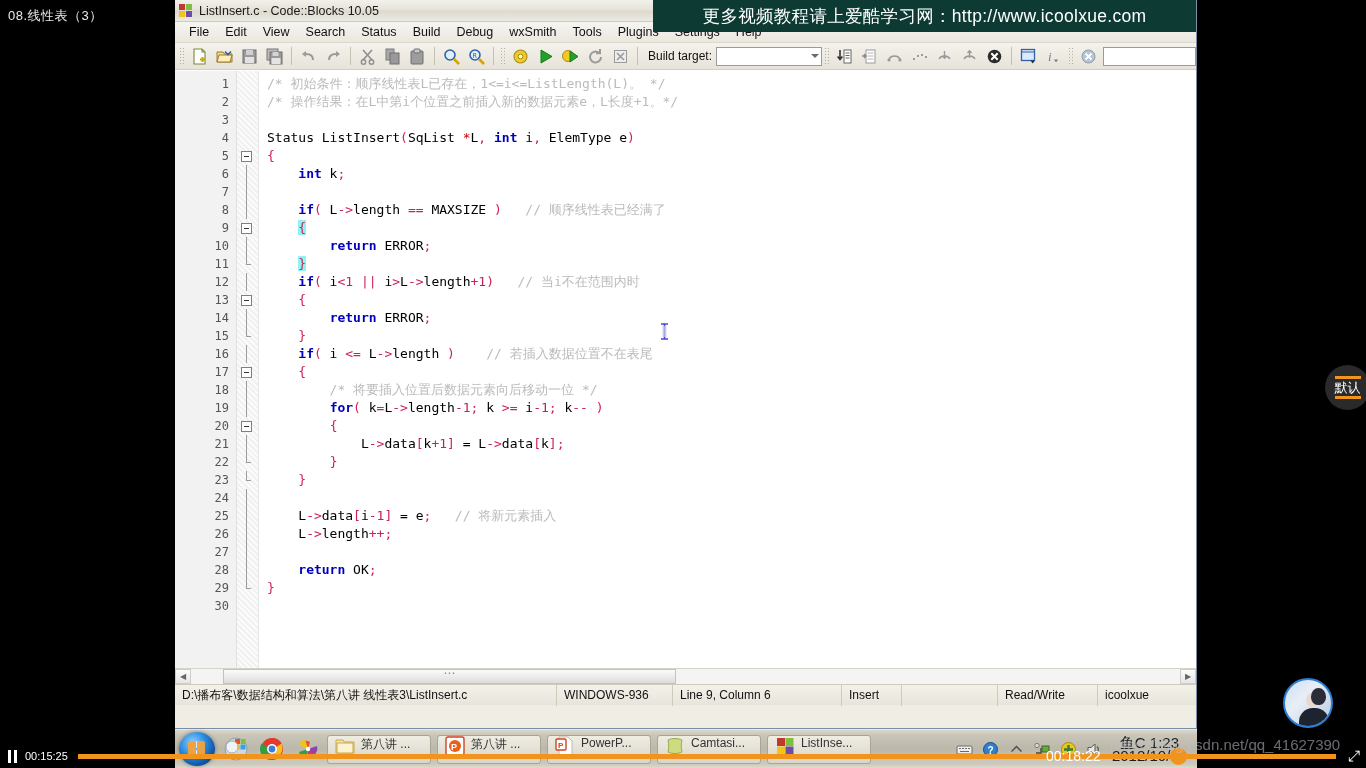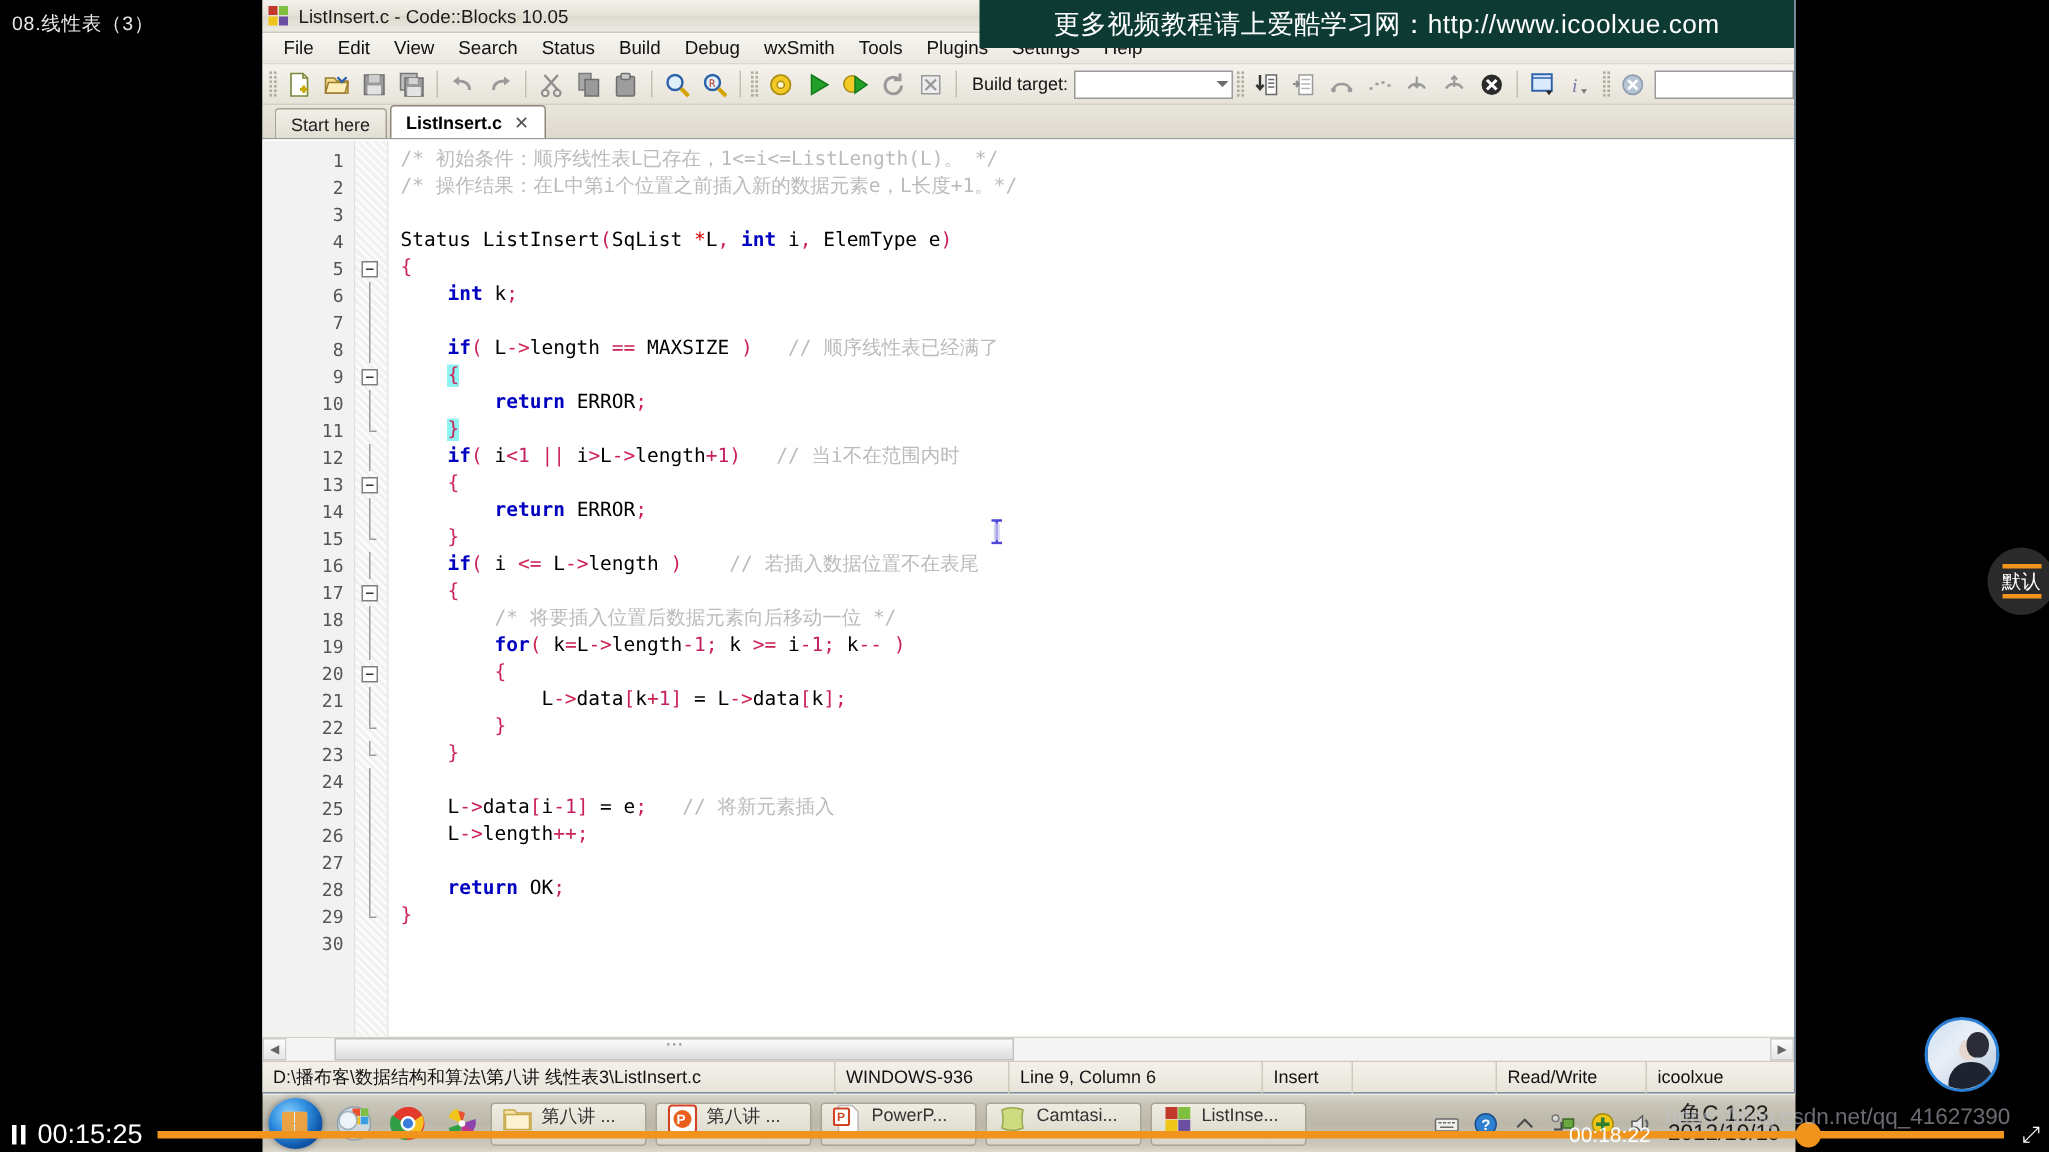--- a/index.html
+++ b/index.html
@@ -242,21 +242,21 @@
   .clock { color: #1d1d1d; font-size: 15px; text-align: center; line-height: 13px; padding-right: 4px; }
 
   
   .player-bar {
     position: absolute; left: 0; top: 744px; width: 1366px; height: 24px;
     display: flex; align-items: center; z-index: 40; pointer-events: none;
   }
   .pp-pause { margin-left: 8px; width: 10px; height: 13px; flex: none; position: relative; }
   .pp-pause i { position: absolute; top: 0; width: 3px; height: 13px; background: #fff; }
   .pp-pause i:first-child { left: 0; } .pp-pause i:last-child { left: 6px; }
-  .pp-time { color: #fff; font-size: 18px; margin-left: 7px; white-space: nowrap; }
+  .pp-time { color: #fff; font-size: 11px; margin-left: 7px; white-space: nowrap; }
   .pp-track {
     margin-left: 10px; flex: 1; height: 5px; background: #f0941e; position: relative;
   }
   .pp-knob {
     position: absolute; left: 1092px; top: -6px; width: 17px; height: 17px;
     border-radius: 50%; background: #f0941e;
   }
   .pp-expand { color:#fff; font-size: 15px; margin: 0 6px 0 12px; }
   
   .watermark {
@@ -495,29 +495,20 @@
       <span class="grip"></span>
       <span class="tbtn">
         <svg width="17" height="17" viewBox="0 0 17 17">
             <circle cx="8.5" cy="8.5" r="6.5" fill="#b7c4d4" stroke="#8d9bae"></circle>
             <path d="M5.5 5.5l6 6M11.5 5.5l-6 6" stroke="#fff" stroke-width="1.8"></path>
           </svg>
       </span>
       <span class="blank-field" value=""></span>
     </div>
 
-    <div class="tabstrip">
-      <div class="tab">
-        <span>Start here</span>
-      </div>
-      <div class="tab active">
-        <span>ListInsert.c</span>
-        <span class="x">✕</span>
-      </div>
-    </div>
 
     <div class="editor">
       <div class="gutter" id="gutter">
           <div class="ln">1</div>
           <div class="ln">2</div>
           <div class="ln">3</div>
           <div class="ln">4</div>
           <div class="ln">5</div>
           <div class="ln">6</div>
           <div class="ln">7</div>

